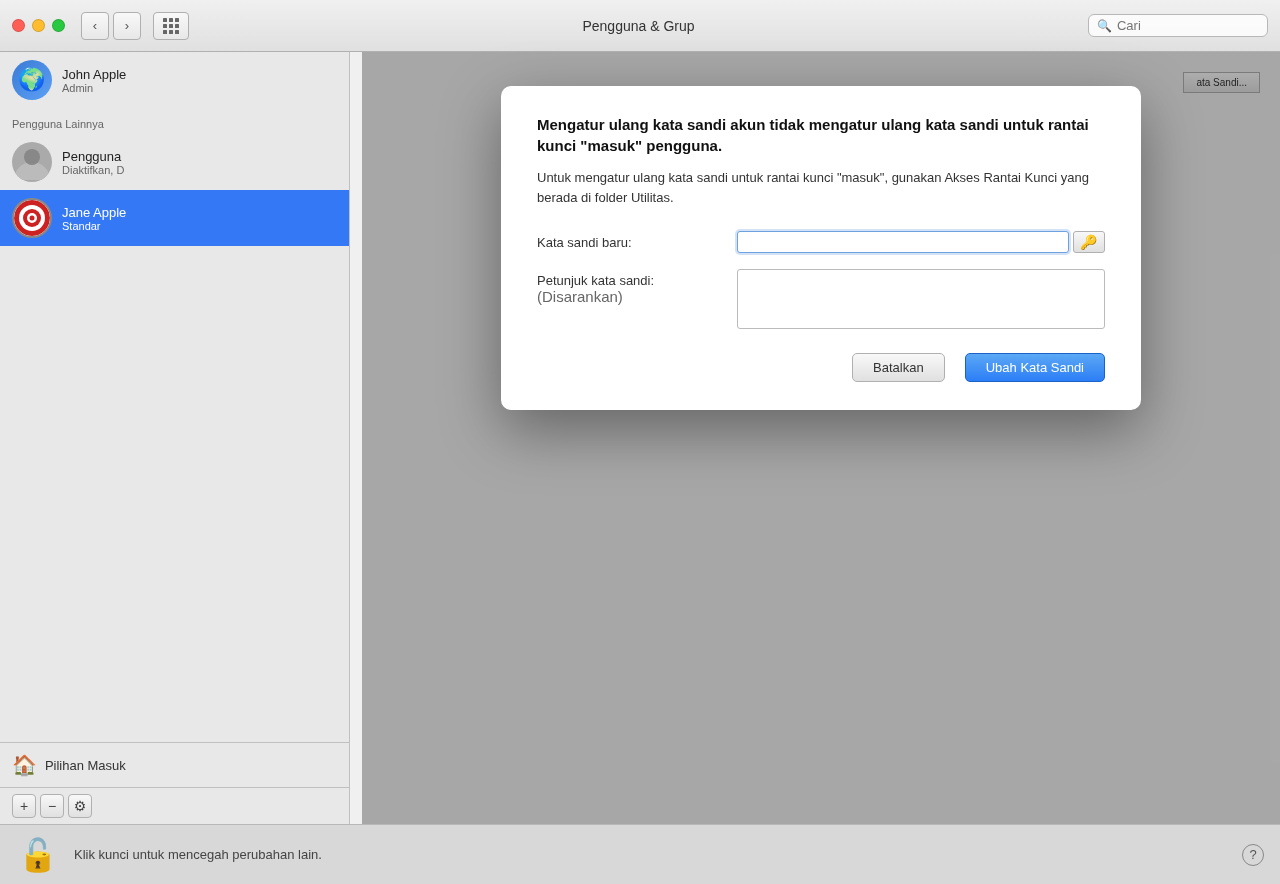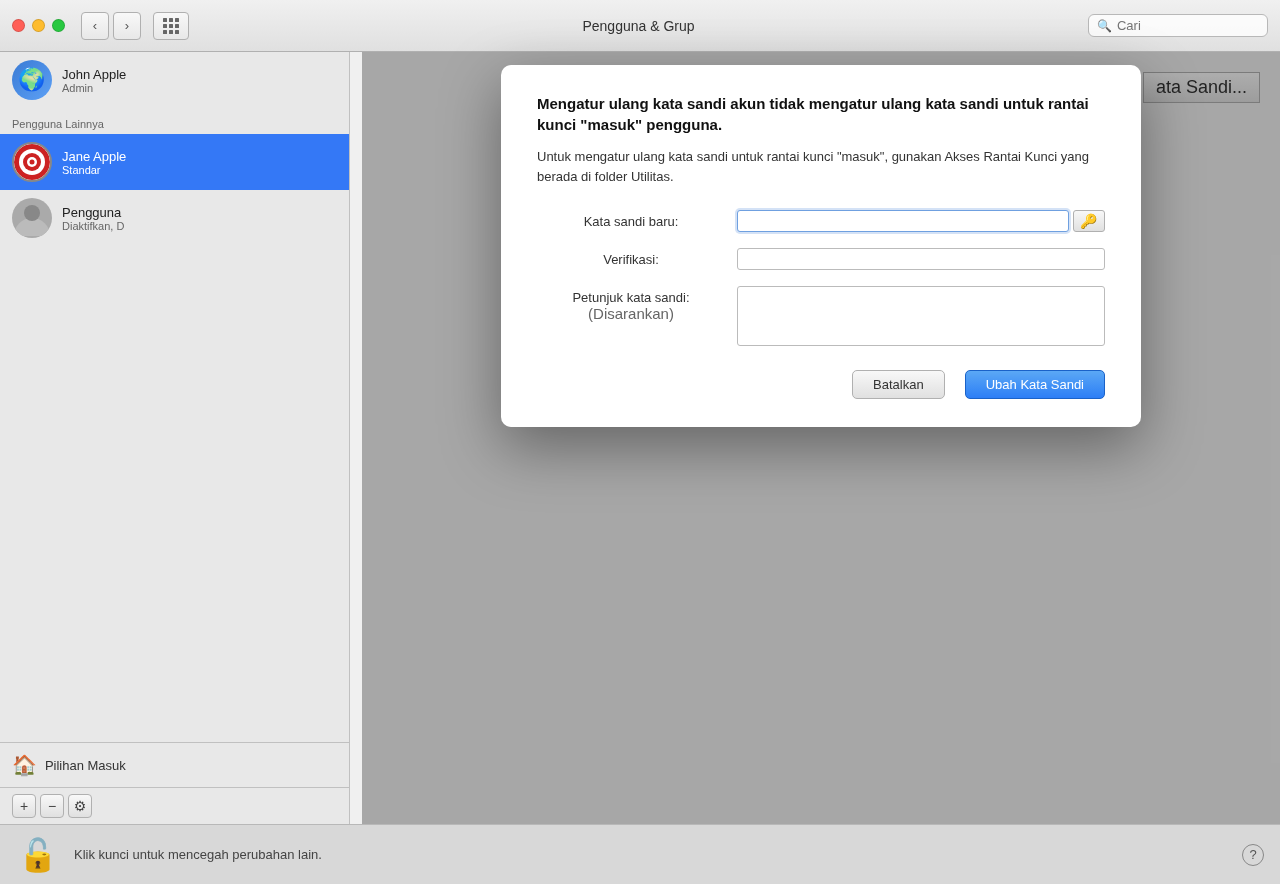--- a/index.html
+++ b/index.html
@@ -239,21 +239,21 @@
       background: white;
       border-radius: 2px;
       flex-shrink: 0;
     }
 
     .parental-btn {
       background: linear-gradient(to bottom, #f8f8f8, #e0e0e0);
       border: 1px solid #b0b0b0;
       border-radius: 0;
       padding: 4px 12px;
-      font-size: 18px;
+      font-size: 10px;
       cursor: pointer;
       color: #333;
     }
 
     
     .bottom-bar {
       height: 60px;
       background: #d8d8d8;
       border-top: 1px solid #b8b8b8;
       display: flex;
@@ -298,21 +298,21 @@
     .modal-overlay {
       position: absolute;
       top: 0;
       left: 0;
       right: 0;
       bottom: 0;
       background: rgba(0,0,0,0.3);
       display: flex;
       align-items: flex-start;
       justify-content: center;
-      padding-top: 13px;
+      padding-top: 34px;
       z-index: 100;
       margin-left: 12px;
     }
 
     .modal {
       background: white;
       border-radius: 10px;
       box-shadow: 0 20px 60px rgba(0,0,0,0.4);
       width: 640px;
       padding: 28px 36px 28px 36px;
@@ -333,21 +333,21 @@
       line-height: 1.5;
     }
 
     .form-row {
       display: flex;
       align-items: center;
       margin-bottom: 16px;
     }
 
     .form-label {
-      text-align: center;
+      text-align: left;
       width: 200px;
       font-size: 13px;
       color: #333;
       padding-right: 12px;
       flex-shrink: 0;
     }
 
     .form-label-hint {
       font-size: 15px;
       color: #666;
@@ -504,49 +504,49 @@
     <div class="user-item">
       <div class="globe-avatar">🌍</div>
       <div class="user-info">
         <span class="user-name">John Apple</span>
         <span class="user-role">Admin</span>
       </div>
     </div>
 
     <div class="sidebar-section-label">Pengguna Lainnya</div>
 
+    <div class="user-item">
+      <div class="person-avatar">
+        <svg width="36" height="36" viewBox="0 0 36 36">
+          <circle cx="18" cy="36" r="18" fill="#bbb"></circle>
+          <circle cx="18" cy="13" r="8" fill="#888"></circle>
+        </svg>
+      </div>
+      <div class="user-info">
+        <span class="user-name">Pengguna</span>
+        <span class="user-role">Diaktifkan, D</span>
+      </div>
+    </div>
+
     <div class="user-item selected">
       <div class="archery-target">
         <svg width="36" height="36" viewBox="0 0 36 36">
           <circle cx="18" cy="18" r="18" fill="#cc2222"></circle>
           <circle cx="18" cy="18" r="13" fill="white"></circle>
           <circle cx="18" cy="18" r="9" fill="#cc2222"></circle>
           <circle cx="18" cy="18" r="5" fill="white"></circle>
           <circle cx="18" cy="18" r="2.5" fill="#cc2222"></circle>
         </svg>
       </div>
       <div class="user-info">
         <span class="user-name">Jane Apple</span>
         <span class="user-role">Standar</span>
       </div>
     </div>
 
-    <div class="user-item">
-      <div class="person-avatar">
-        <svg width="36" height="36" viewBox="0 0 36 36">
-          <circle cx="18" cy="36" r="18" fill="#bbb"></circle>
-          <circle cx="18" cy="13" r="8" fill="#888"></circle>
-        </svg>
-      </div>
-      <div class="user-info">
-        <span class="user-name">Pengguna</span>
-        <span class="user-role">Diaktifkan, D</span>
-      </div>
-    </div>
-
     <div class="sidebar-bottom">
       <div class="login-options-btn">
         <span class="home-icon">🏠</span>
         <span class="login-options-label">Pilihan Masuk</span>
       </div>
       <div class="toolbar-buttons">
         <div class="toolbar-btn">+</div>
         <div class="toolbar-btn">−</div>
         <div class="toolbar-btn">⚙</div>
       </div>
@@ -564,24 +564,20 @@
       <div class="modal">
         <div class="modal-title">Mengatur ulang kata sandi akun tidak mengatur ulang kata sandi untuk rantai kunci "masuk" pengguna.</div>
         <div class="modal-desc">Untuk mengatur ulang kata sandi untuk rantai kunci "masuk", gunakan Akses Rantai Kunci yang berada di folder Utilitas.</div>
 
         <div class="form-row">
           <div class="form-label">Kata sandi baru:</div>
           <input type="password" class="form-input" style="">
           <div class="key-btn">🔑</div>
         </div>
 
-        <div class="form-row">
-          <div class="form-label">Verifikasi:</div>
-          <input type="password" class="form-input no-focus" style="">
-        </div>
 
         <div class="form-row" style="align-items:flex-start;">
           <div class="form-label" style="padding-top:4px;">
             <div>Petunjuk kata sandi:</div>
             <div class="form-label-hint">(Disarankan)</div>
           </div>
           <textarea class="form-textarea" style=""></textarea>
         </div>
 
         <div class="modal-buttons">

